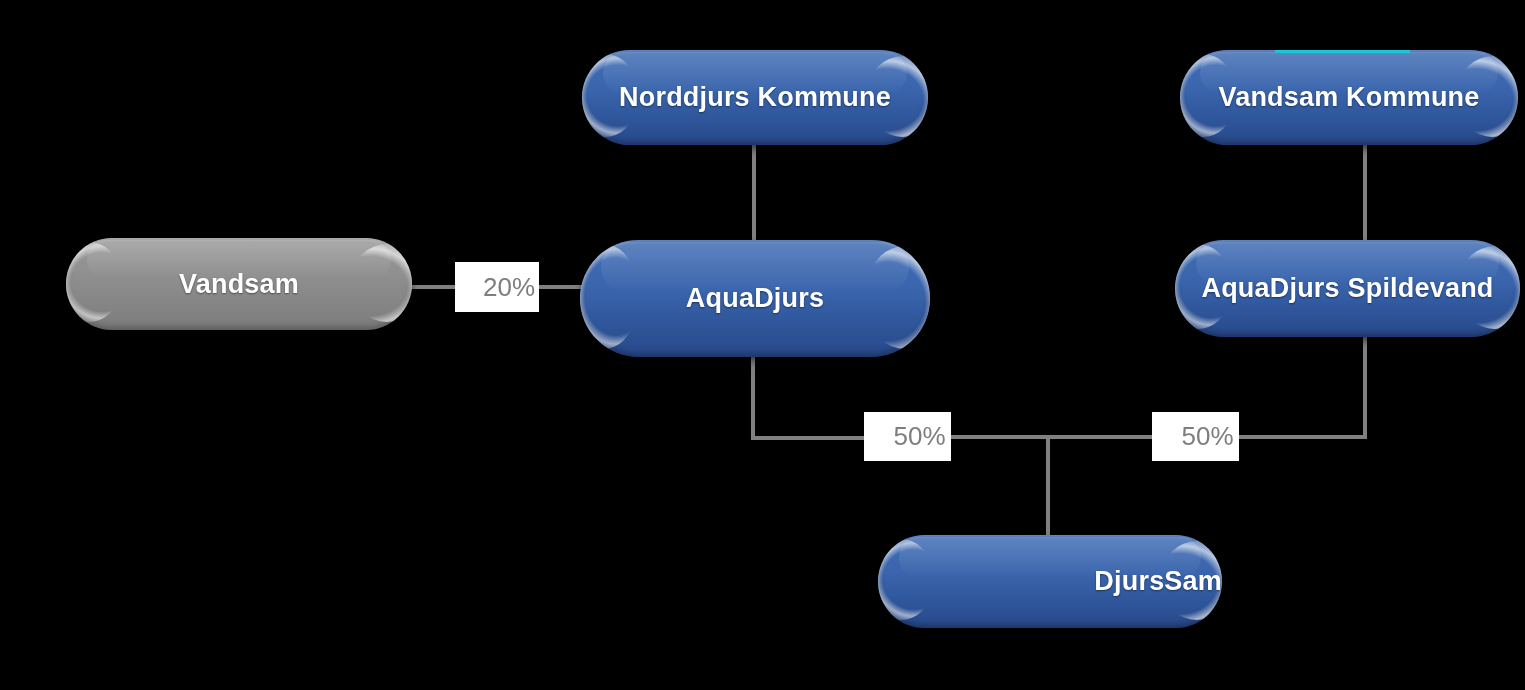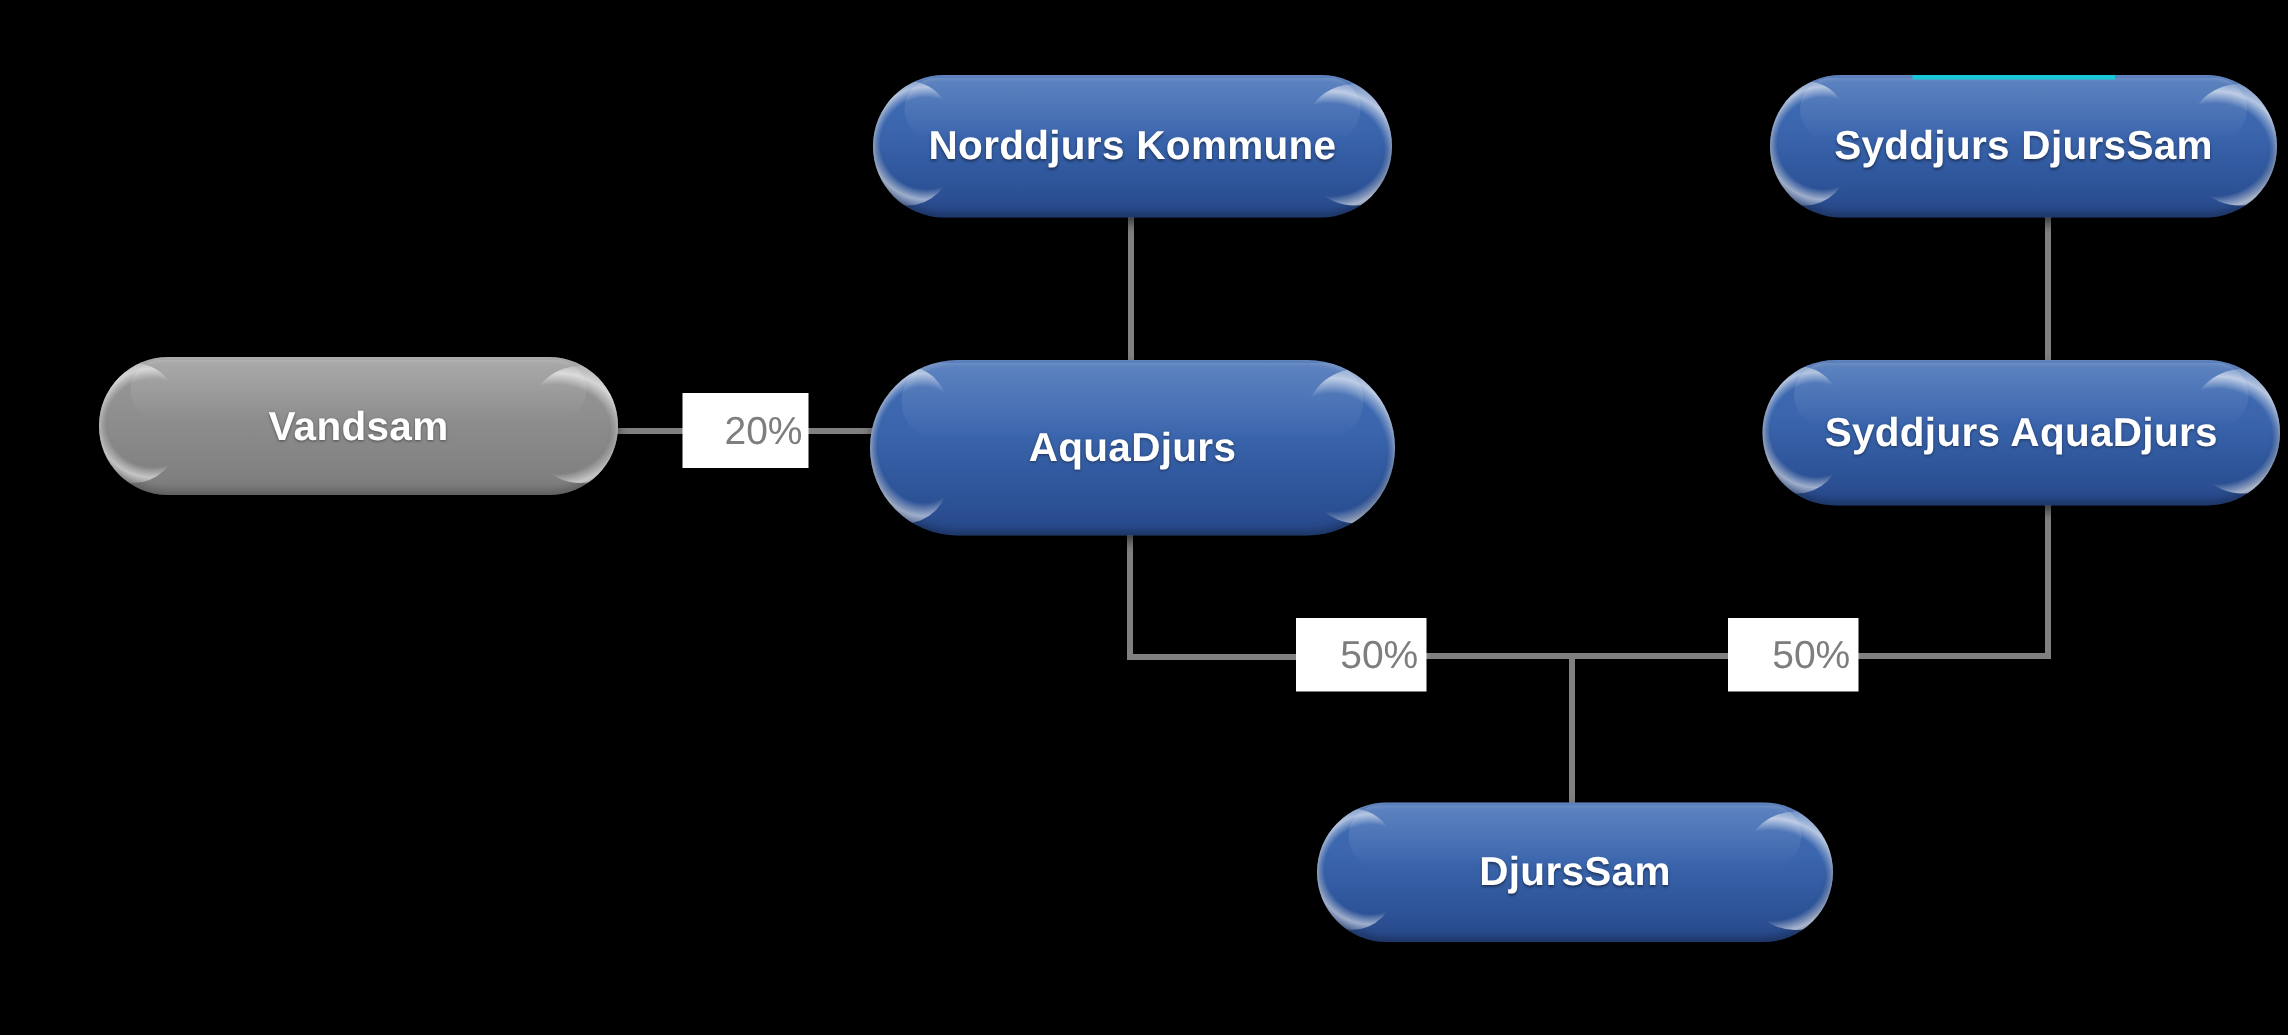--- a/index.html
+++ b/index.html
@@ -191,31 +191,31 @@
     <span class="gloss-left"></span>
     <span class="gloss-right"></span>
     <span class="node-label">AquaDjurs</span>
   </div>
 
   <div class="node blue" style="left:1180px; top:50px; width:338px; height:95px;">
     <span class="accent-top"></span>
     <span class="gloss-top"></span>
     <span class="gloss-left"></span>
     <span class="gloss-right"></span>
-    <span class="node-label">Syddjurs DjursSam</span>
+    <span class="node-label">Vandsam Kommune</span>
   </div>
 
   <div class="node blue" style="left:1175px; top:240px; width:345px; height:97px;">
     <span class="gloss-top"></span>
     <span class="gloss-left"></span>
     <span class="gloss-right"></span>
-    <span class="node-label">Syddjurs AquaDjurs</span>
-  </div>
-
-  <div class="node blue" style="left:878px; top:535px; width:344px; height:93px;">
+    <span class="node-label">AquaDjurs Spildevand</span>
+  </div>
+
+  <div class="node blue" style="left:878px; top:535px; width:344px; height:93px;justify-content:flex-end;">
     <span class="gloss-top"></span>
     <span class="gloss-left"></span>
     <span class="gloss-right"></span>
     <span class="node-label">DjursSam</span>
   </div>
 
   <div class="edge-label" style="left:455px; top:262px; width:84px; height:50px;">20%</div>
 
   <div class="edge-label" style="left:864px; top:412px; width:87px; height:49px;">50%</div>
 

